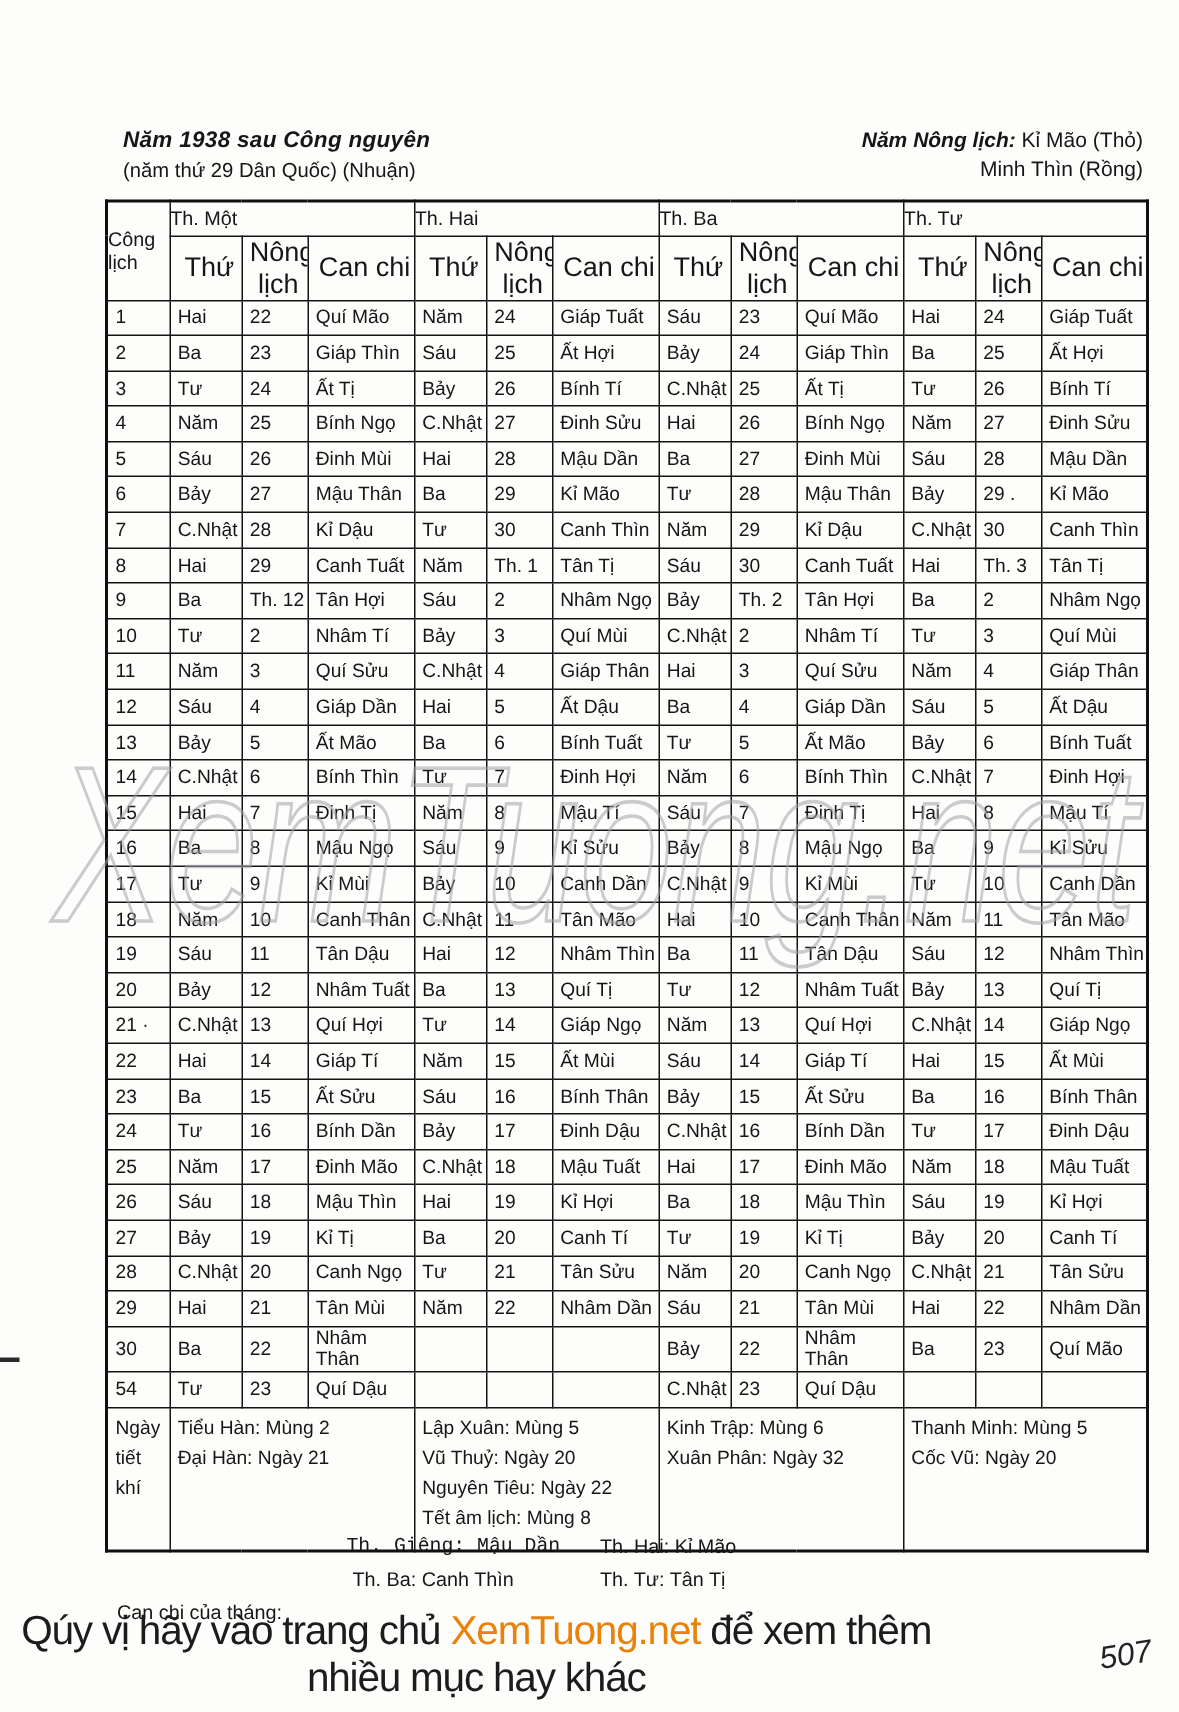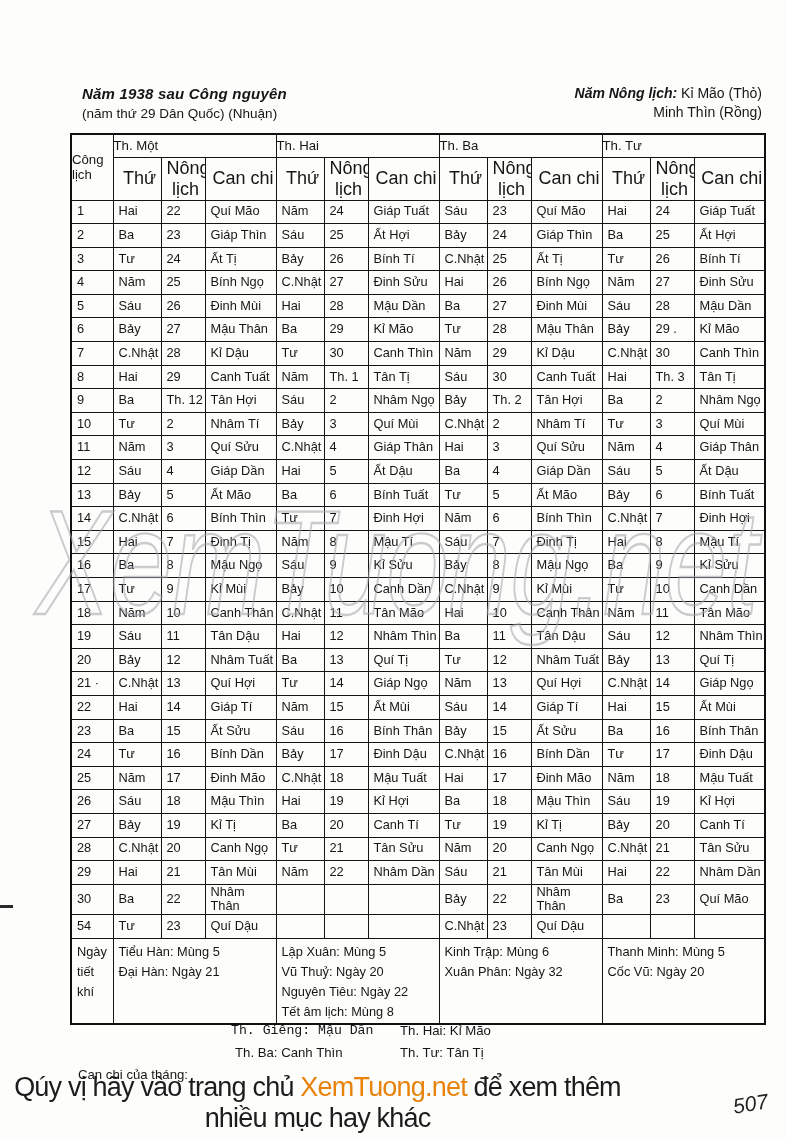--- a/index.html
+++ b/index.html
@@ -27,21 +27,21 @@
     overflow:hidden;white-space:normal;line-height:1.15;
   }
   table.cal{border:2px solid #101010;}
   tr.month-row{height:23px;}
   tr.month-row th{padding:0;font-size:13.2px;}
   tr.sub-row{height:43px;}
   tr.sub-row th{vertical-align:middle;font-size:18px;text-align:center;}
   th.corner{text-align:left;font-size:12.8px;}
   tbody.days tr{height:23.6px;}
   td.c-day{padding-left:5px;}
-  tr.tietkhi-row{height:86px;}
+  tr.tietkhi-row{height:96px;}
   tr.tietkhi-row th,tr.tietkhi-row td{vertical-align:top;padding-top:3px;line-height:20px;font-size:12.8px;}
   .tk-line{white-space:nowrap;}
   
   .watermark{position:absolute;left:28px;top:486px;pointer-events:none;opacity:.55;}
   
   .canchi{position:absolute;font-size:13.2px;}
   .cc-label{left:78px;top:1023px;margin-top:44px;}
   .cc-11{left:231px;top:1023px;font-family:Liberation Mono, monospace;}
   .cc-12{left:400px;top:1023px;}
   .cc-21{left:235px;top:1045px;}
@@ -578,21 +578,21 @@
           <td class="c-can">Quí Dậu</td>
           <td class="c-thu"></td>
           <td class="c-nong"></td>
           <td class="c-can"></td>
         </tr>
       </tbody>
     <tbody>
       <tr class="tietkhi-row">
         <th>Ngày tiết khí</th>
         <td colspan="3">
-          <div class="tk-line">Tiểu Hàn: Mùng 5</div>
+          <div class="tk-line">Tiểu Hàn: Mùng 2</div>
           <div class="tk-line">Đại Hàn: Ngày 21</div>
         </td>
         <td colspan="3">
           <div class="tk-line">Lập Xuân: Mùng 5</div>
           <div class="tk-line">Vũ Thuỷ: Ngày 20</div>
           <div class="tk-line">Nguyên Tiêu: Ngày 22</div>
           <div class="tk-line">Tết âm lịch: Mùng 8</div>
         </td>
         <td colspan="3">
           <div class="tk-line">Kinh Trập: Mùng 6</div>

